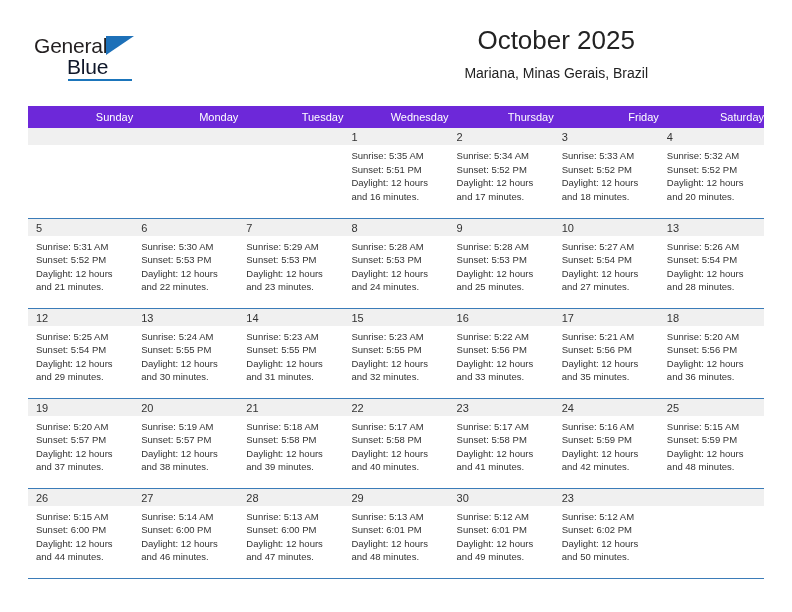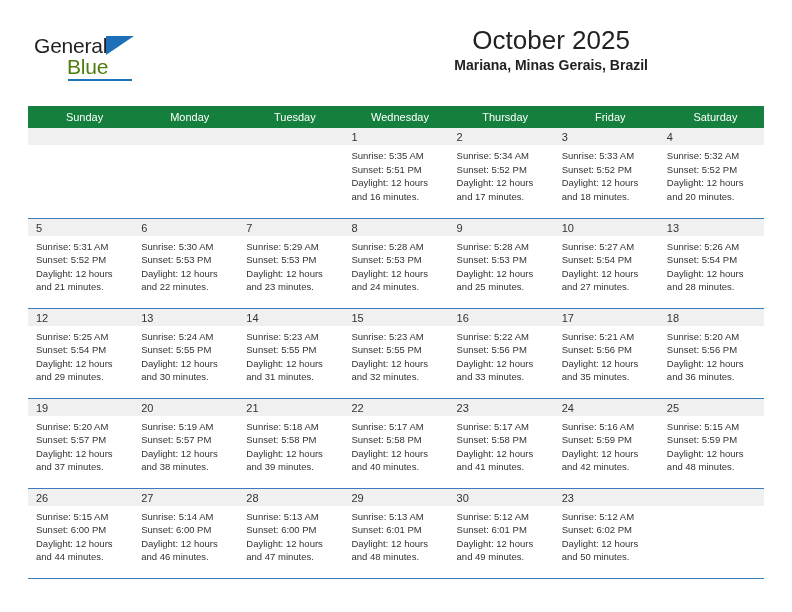--- a/index.html
+++ b/index.html
@@ -52,21 +52,21 @@
     width: 0;
     height: 0;
     border-left: 28px solid #1d70b8;
     border-bottom: 19px solid transparent;
   }
   .logo-blue {
     position: absolute;
     left: 33px;
     top: 21px;
     font-size: 21px;
-    color: #4d7c0f;
+    color: #0f172a;
     letter-spacing: -0.2px;
   }
   .logo-underline {
     position: absolute;
     left: 34px;
     top: 45px;
     width: 64px;
     height: 2px;
     background: #1b75bb;
   }
@@ -77,45 +77,45 @@
     top: 0;
     text-align: center;
   }
   .cal-title {
     font-size: 26px;
     color: #222222;
     line-height: 32px;
     white-space: nowrap;
   }
   .cal-subtitle {
+    margin-top: 8px;
     font-size: 14px;
     color: #222222;
     line-height: 18px;
     white-space: nowrap;
-    font-weight: bold;
   }
 
   
   .calendar {
     position: absolute;
     left: 28px;
     top: 106px;
     width: 736px;
   }
   table.cal {
     width: 736px;
     border-collapse: collapse;
     table-layout: fixed;
   }
   table.cal th {
-    background: #15803d;
+    background: #6d28d9;
     color: #ffffff;
     font-size: 11px;
     font-weight: normal;
-    text-align: center;
+    text-align: right;
     padding: 5px 0 5px 8px;
     height: 18px;
     box-sizing: border-box;
     border: none;
   }
   table.cal td {
     vertical-align: top;
     padding: 0;
     border: none;
     border-bottom: 1.5px solid #3b7cb8;

